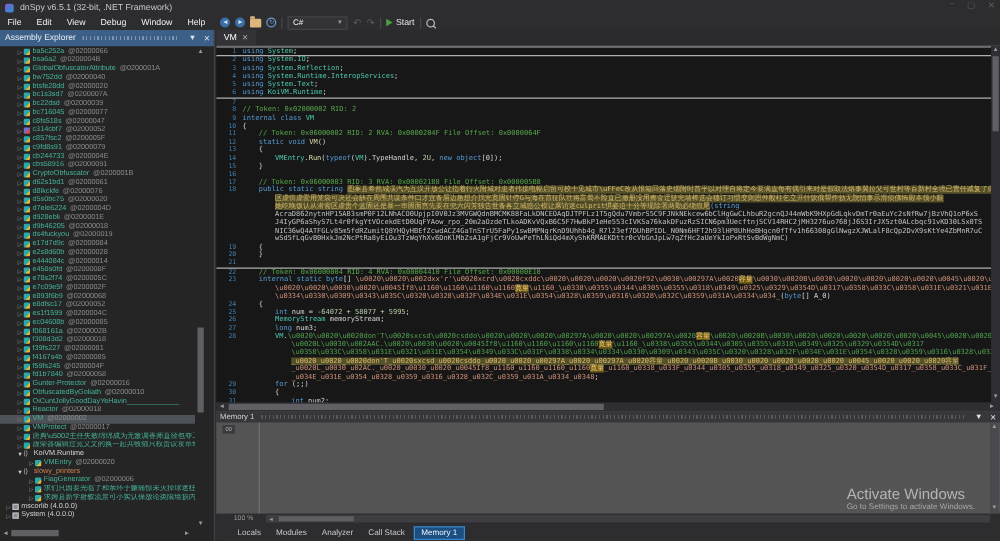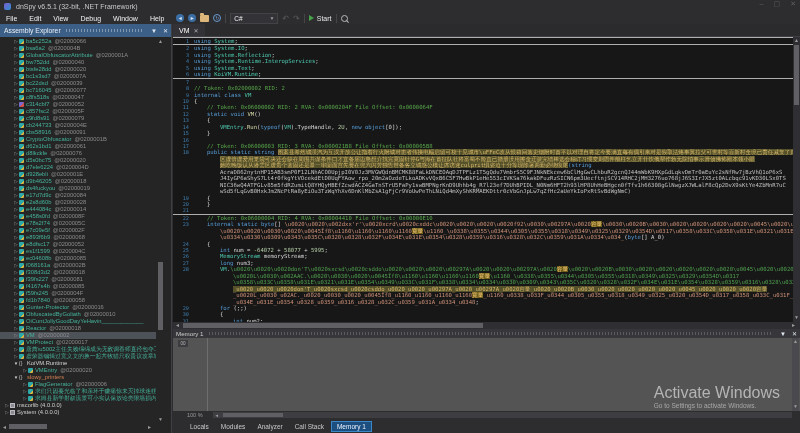--- a/index.html
+++ b/index.html
@@ -60,21 +60,21 @@
   .c-hl{color:#d8b86a;background:#55512a;} .c-hl2{color:#ffd080;background:#6b5b16;}
   #ed-vscroll{left:793px;top:37px;width:7px;height:285px;background:#2f2f33;}
   #ed-hscroll{left:173px;top:322px;width:627px;height:7px;background:#2f2f33;}
   
   #mem-panel{left:173px;top:329px;width:627px;height:82px;background:#545454;}
   #mem-header{position:absolute;left:0;top:0;width:627px;height:9px;background:#37373b;display:flex;align-items:center;font-size:6.2px;color:#d0d0d0;padding-left:3px;box-sizing:border-box;}
   #mem-grip{flex:1;height:3px;margin:0 5px;background-image:repeating-linear-gradient(90deg,rgba(255,255,255,.18) 0 1px,transparent 1px 3px);}
   #mem-addr{position:absolute;left:5px;top:11px;width:10px;height:7px;background:#3c3c40;color:#b8b8b8;font-size:4.5px;line-height:7px;text-align:center;}
   #mem-divider{position:absolute;left:34px;top:9px;width:1px;height:73px;background:#6e6e6e;}
   #watermark{position:absolute;right:20px;bottom:2px;text-align:left;color:#b4b4b4;}
-  #wm1{font-size:16px;}
+  #wm1{font-size:12px;}
   #wm2{font-size:6.5px;color:#a8a8a8;}
   #mem-vscroll{position:absolute;right:1px;top:9px;width:7px;height:73px;background:#4a4a4e;}
   #mem-bottom{left:173px;top:411px;width:627px;height:8px;background:#2d2d30;display:flex;align-items:center;font-size:5.5px;color:#9a9a9a;}
   #mem-zoom{margin-left:14px;}
   #mem-hscroll{position:relative;flex:1;height:6px;background:#3e3e42;margin:0 8px 0 10px;}
   
   #bottom-tabs{left:173px;top:419px;width:627px;height:14px;background:#2d2d30;display:flex;align-items:center;gap:2px;font-size:6.5px;padding-left:12px;box-sizing:border-box;}
   .btab{padding:1px 5px;color:#c8c8c8;}
   .btab.active{background:#1c4f80;border:1px solid #3a87c8;color:#eaf3ff;}
 </style>

